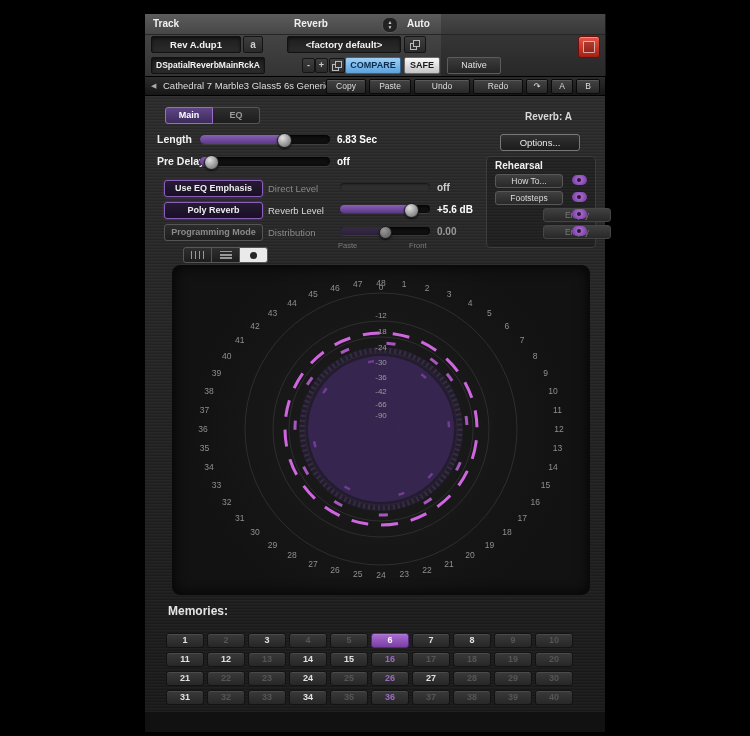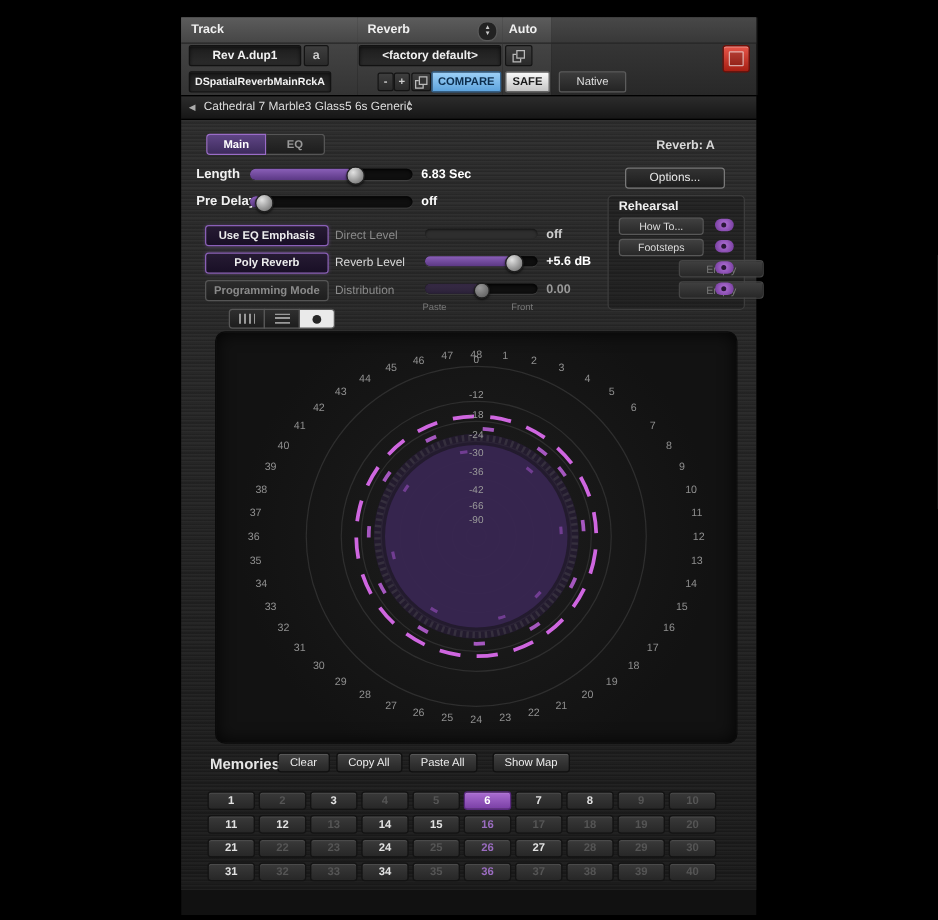--- a/index.html
+++ b/index.html
@@ -135,20 +135,29 @@
     <div class="native-btn" style="left:302px;top:43px;width:52px">Native</div>
   </div>
 
   <div class="librarian">
     <span class="lib-arrow">◀</span>
     <span class="lib-title">Cathedral 7 Marble3 Glass5 6s Generic</span>
     <span class="lib-spin">
         <i>▲</i>
         <i>▼</i>
       </span>
+    <div class="lib-btns">
+      <div class="lib-btn" style="width:38px">Copy</div>
+      <div class="lib-btn" style="width:40px">Paste</div>
+      <div class="lib-btn" style="width:54px">Undo</div>
+      <div class="lib-btn" style="width:48px">Redo</div>
+      <div class="lib-btn" style="width:20px">↷</div>
+      <div class="lib-btn" style="width:20px">A</div>
+      <div class="lib-btn" style="width:22px">B</div>
+    </div>
   </div>
 
   <div class="plugin">
 
     <div class="tab-group">
       <div class="tab active">Main</div>
       <div class="tab">EQ</div>
     </div>
     <span class="reverb-label">Reverb: A</span>
 
@@ -285,26 +294,20 @@
           <text x="99.6" y="50.2" fill="#8f8f8f" font-size="8.5" text-anchor="middle" font-family="Liberation Sans, sans-serif">43</text>
           <text x="119.0" y="39.6" fill="#8f8f8f" font-size="8.5" text-anchor="middle" font-family="Liberation Sans, sans-serif">44</text>
           <text x="139.9" y="31.1" fill="#8f8f8f" font-size="8.5" text-anchor="middle" font-family="Liberation Sans, sans-serif">45</text>
           <text x="161.9" y="25.0" fill="#8f8f8f" font-size="8.5" text-anchor="middle" font-family="Liberation Sans, sans-serif">46</text>
           <text x="184.8" y="21.2" fill="#8f8f8f" font-size="8.5" text-anchor="middle" font-family="Liberation Sans, sans-serif">47</text>
           <text x="208.0" y="20.0" fill="#8f8f8f" font-size="8.5" text-anchor="middle" font-family="Liberation Sans, sans-serif">48</text>
         </svg>
     </div>
 
     <span class="mem-label">Memories:</span>
-    <div class="mem-actions">
-      <div class="mem-action">Clear</div>
-      <div class="mem-action">Copy All</div>
-      <div class="mem-action">Paste All</div>
-      <div class="mem-action gap">Show Map</div>
-    </div>
 
     <div id="memory-grid" style="position:absolute;left:0;top:0;width:100%;height:100%;">
         <div class="mem-btn filled" style="left: 21px; top: 537px;">1</div>
         <div class="mem-btn" style="left: 62px; top: 537px;">2</div>
         <div class="mem-btn filled" style="left: 103px; top: 537px;">3</div>
         <div class="mem-btn" style="left: 144px; top: 537px;">4</div>
         <div class="mem-btn" style="left: 185px; top: 537px;">5</div>
         <div class="mem-btn selected" style="left: 226px; top: 537px;">6</div>
         <div class="mem-btn filled" style="left: 267px; top: 537px;">7</div>
         <div class="mem-btn filled" style="left: 308px; top: 537px;">8</div>

